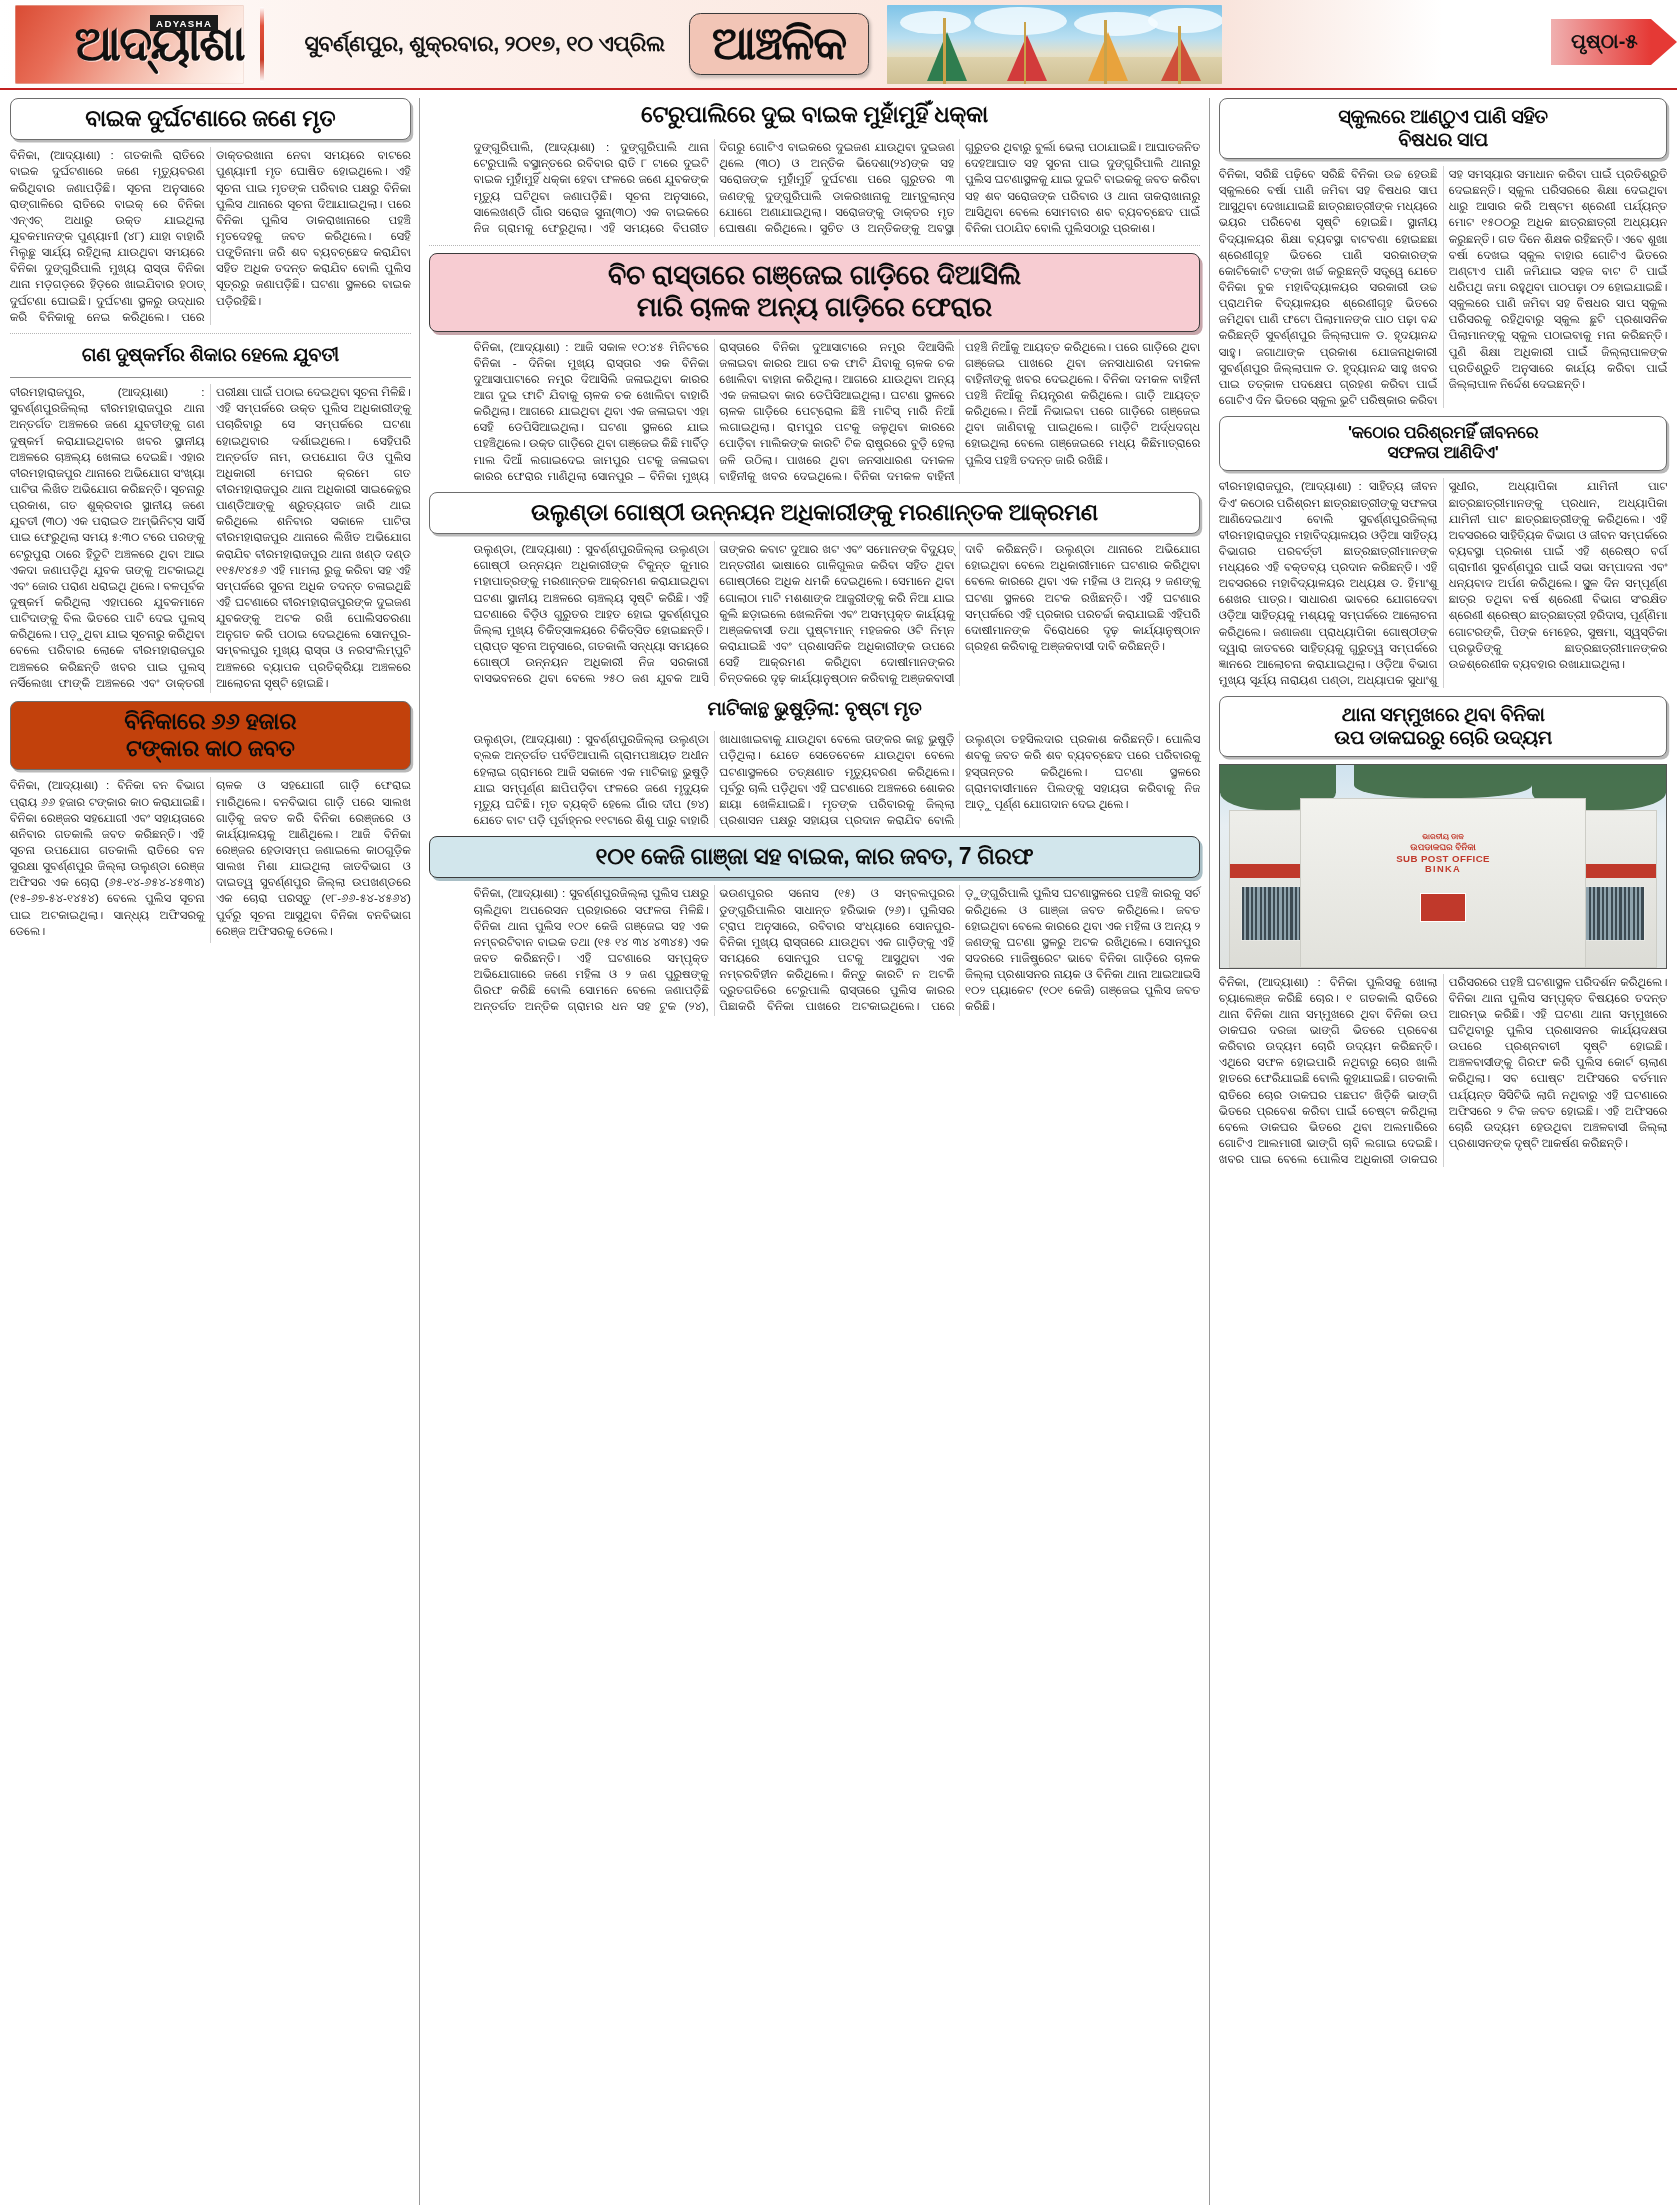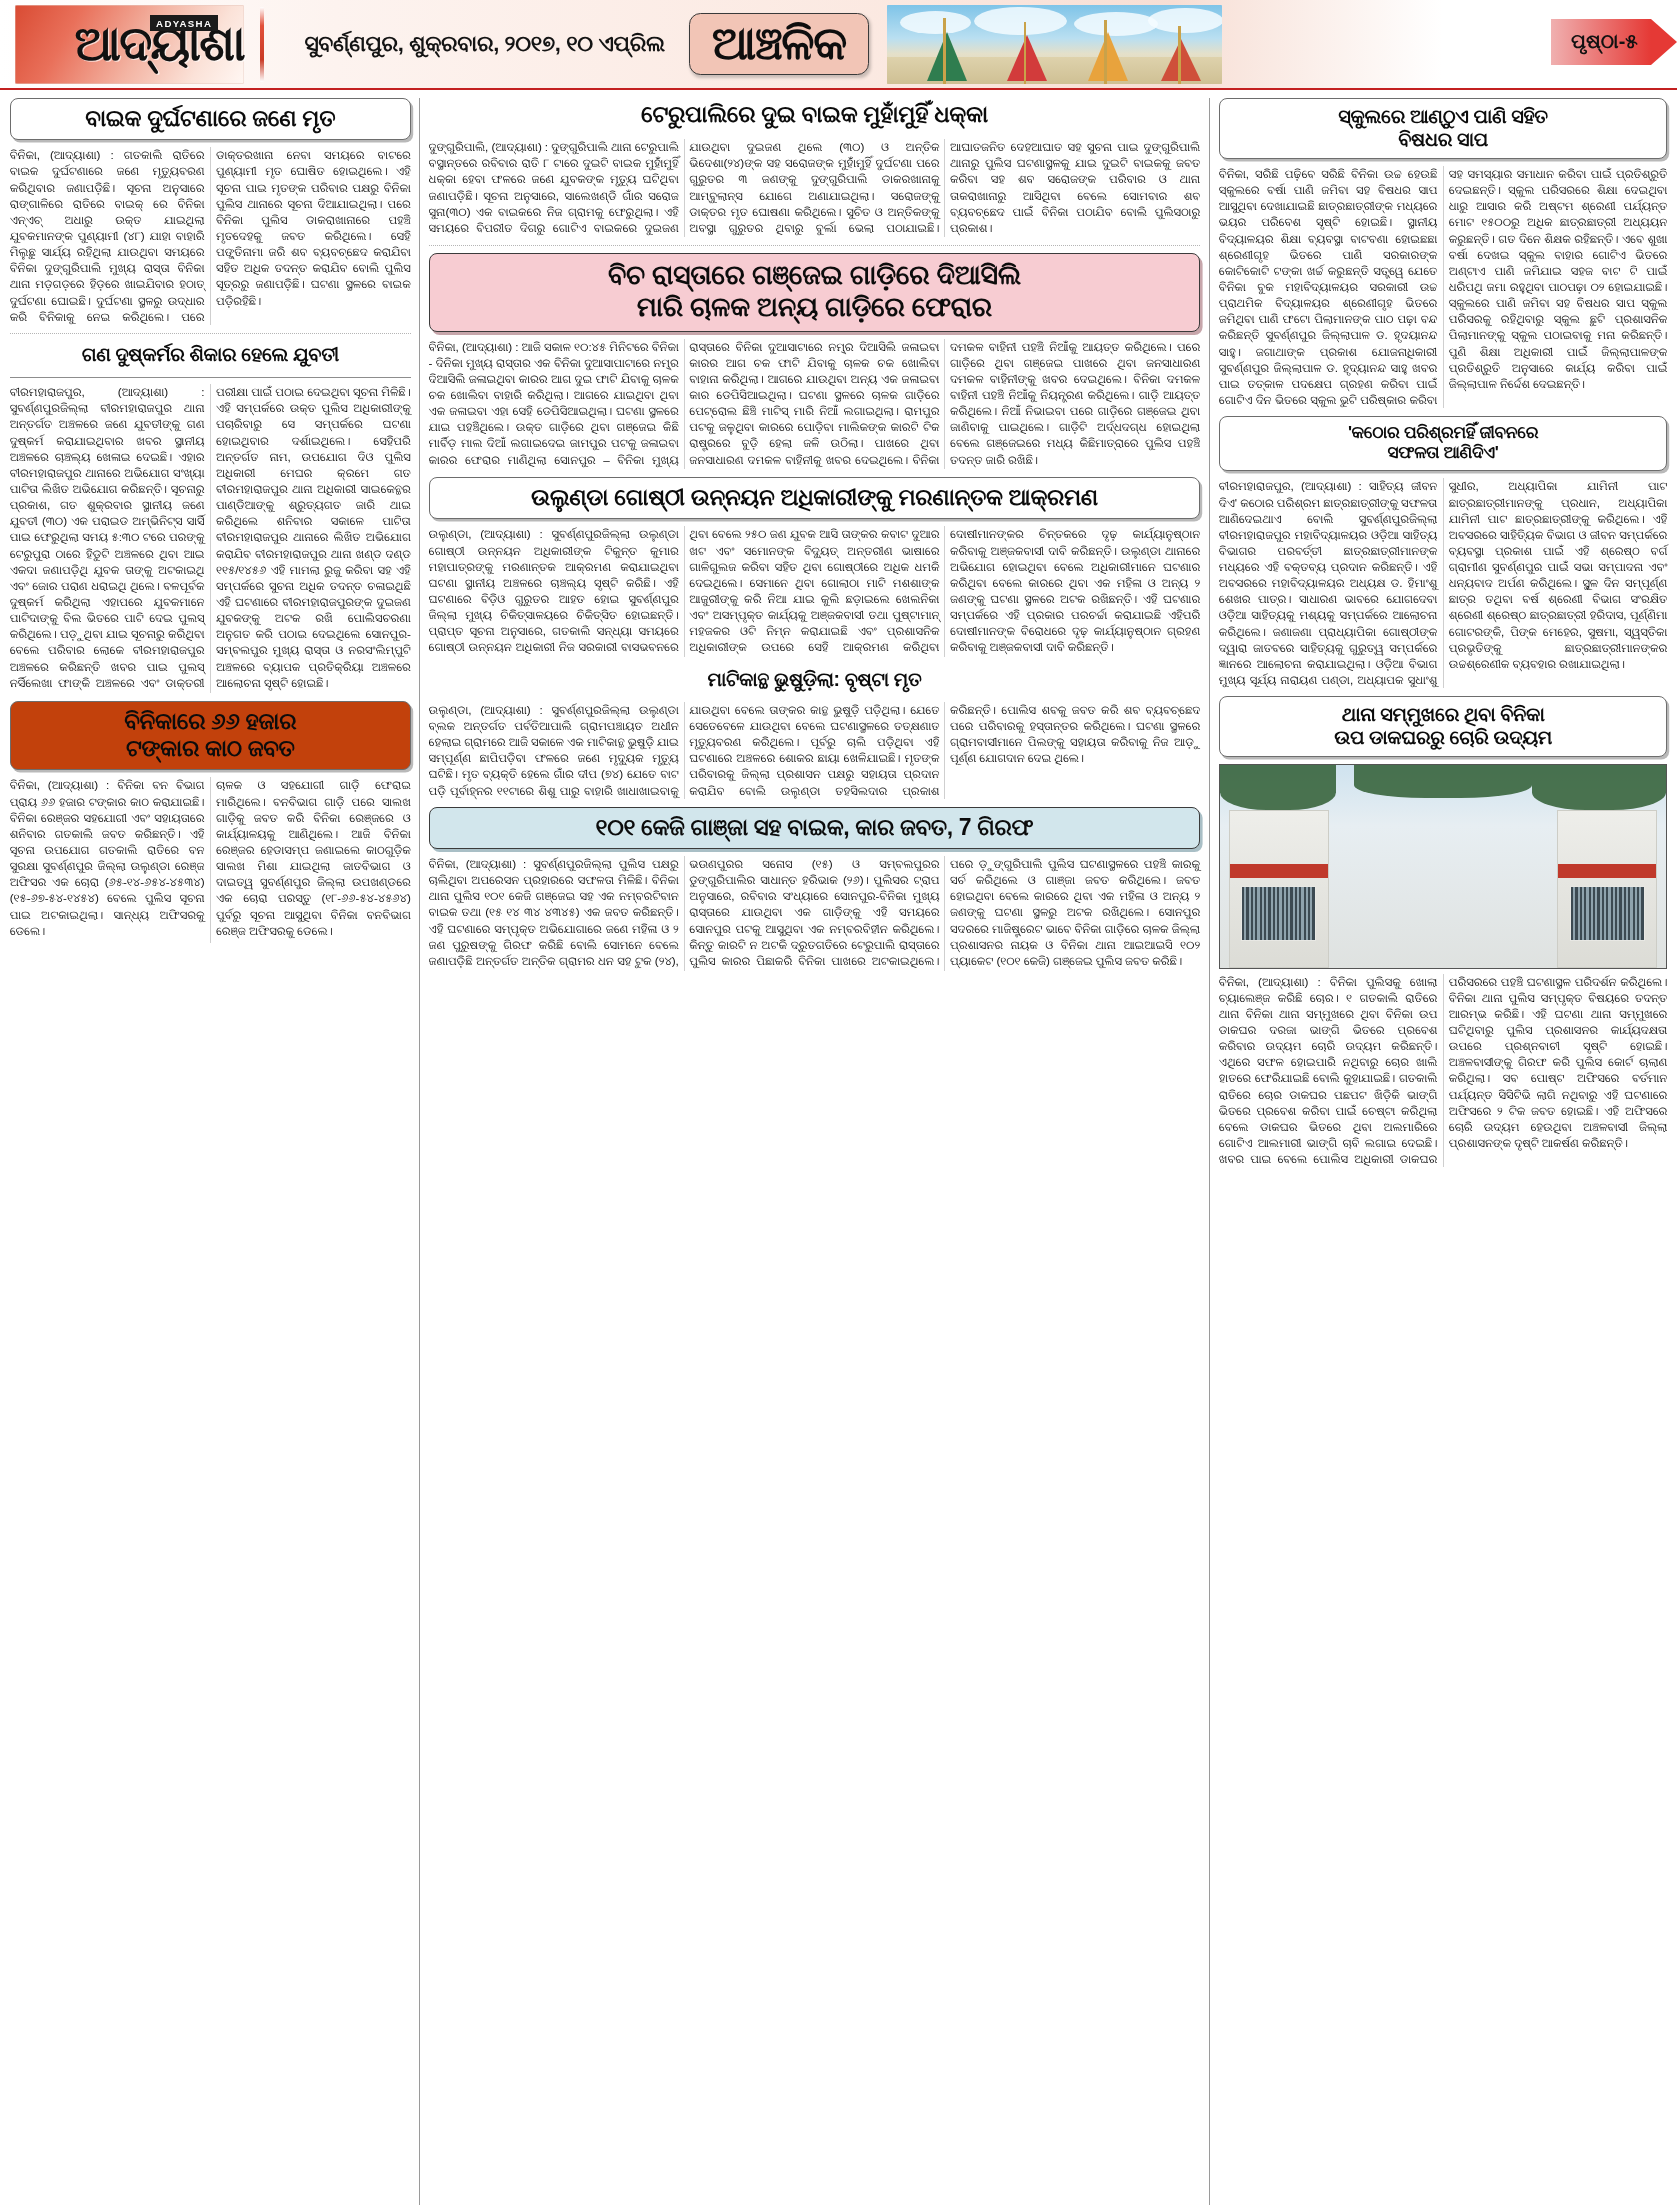--- a/index.html
+++ b/index.html
@@ -181,21 +181,21 @@
   
   .body {
     font-size: 11.7px;
     line-height: 1.38;
     text-align: justify;
     color: #111;
     letter-spacing: -0.1px;
     -webkit-hyphens: auto;
   }
   .body.two  { column-count: 2; column-gap: 11.5px; column-rule: 0.4px solid #cfcfcf; }
-  .body.three{ column-count: 3; column-gap: 10.6px; column-rule: 0.4px solid #cfcfcf; }
+  .body.three{ column-count: 3; column-gap: 10.6px; column-rule: 0.4px solid #cfcfcf; margin-left: 45px; }
   .body p { margin: 0 0 4.4px 0; }
 
   
   .photo {
     border: 0.9px solid #555;
     position: relative;
     overflow: hidden;
     margin-bottom: 4.4px;
   }
   .po-photo { height: 203px; background: linear-gradient(to bottom,#cfe3ef 0%, #e7eef2 30%, #dfe2e0 100%); }
@@ -389,20 +389,29 @@
           <div class="po-tree" style="left:30%;width:40%;height:16%;"></div>
           <div class="po-tree" style="right:0;width:30%;"></div>
           <div class="po-wingL">
             <div class="po-awn"></div>
             <div class="po-win" style="left:12%;right:12%;top:48%;height:34%;"></div>
           </div>
           <div class="po-wingR">
             <div class="po-awn"></div>
             <div class="po-win" style="left:12%;right:12%;top:48%;height:34%;"></div>
           </div>
+          <div class="po-bldg">
+            <div class="po-sign">
+              <div class="l1">ଭାରତୀୟ ଡାକ</div>
+              <div class="l2">ଉପଡାକଘର ବିନିକା</div>
+              <div class="l3">SUB POST OFFICE</div>
+              <div class="l4">BINKA</div>
+            </div>
+            <div class="po-plate"></div>
+          </div>
         </div>
 
         <div class="body two">
           <p>ବିନିକା, (ଆଦ୍ୟାଶା) : ବିନିକା ପୁଲିସକୁ ଖୋଲା ଚ୍ୟାଲେଞ୍ଜ କରିଛି ଚୋର। ୧ ଗତକାଲି ରାତିରେ ଥାନା ବିନିକା ଥାନା ସମ୍ମୁଖରେ ଥିବା ବିନିକା ଉପ ଡାକଘର ଦରଜା ଭାଙ୍ଗି ଭିତରେ ପ୍ରବେଶ କରିବାର ଉଦ୍ୟମ ଚୋରି ଉଦ୍ୟମ କରିଛନ୍ତି। ଏଥିରେ ସଫଳ ହୋଇପାରି ନଥିବାରୁ ଚୋର ଖାଲି ହାତରେ ଫେରିଯାଇଛି ବୋଲି କୁହାଯାଇଛି। ଗତକାଲି ରାତିରେ ଚୋର ଡାକଘର ପଛପଟ ଖିଡ଼ିକି ଭାଙ୍ଗି ଭିତରେ ପ୍ରବେଶ କରିବା ପାଇଁ ଚେଷ୍ଟା କରିଥିଲା ବେଲେ ଡାକଘର ଭିତରେ ଥିବା ଅଲମାରିରେ ଗୋଟିଏ ଆଲମାରୀ ଭାଙ୍ଗି ଚାବି ଲଗାଇ ଦେଇଛି। ଖବର ପାଇ ବେଲେ ପୋଲିସ ଅଧିକାରୀ ଡାକଘର ପରିସରରେ ପହଞ୍ଚି ଘଟଣାସ୍ଥଳ ପରିଦର୍ଶନ କରିଥିଲେ। ବିନିକା ଥାନା ପୁଲିସ ସମ୍ପୃକ୍ତ ବିଷୟରେ ତଦନ୍ତ ଆରମ୍ଭ କରିଛି। ଏହି ଘଟଣା ଥାନା ସମ୍ମୁଖରେ ଘଟିଥିବାରୁ ପୁଲିସ ପ୍ରଶାସନର କାର୍ଯ୍ୟଦକ୍ଷତା ଉପରେ ପ୍ରଶ୍ନବାଚୀ ସୃଷ୍ଟି ହୋଇଛି। ଅଞ୍ଚଳବାସୀଙ୍କୁ ଗିରଫ କରି ପୁଲିସ କୋର୍ଟ ଚାଲାଣ କରିଥିଲା। ସବ ପୋଷ୍ଟ ଅଫିସରେ ବର୍ତମାନ ପର୍ଯ୍ୟନ୍ତ ସିସିଟିଭି ଲାଗି ନଥିବାରୁ ଏହି ଘଟଣାରେ ଅଫିସରେ ୨ ଟିକ ଜବତ ହୋଇଛି। ଏହି ଅଫିସରେ ଚୋରି ଉଦ୍ୟମ ହେଉଥିବା ଅଞ୍ଚଳବାସୀ ଜିଲ୍ଲା ପ୍ରଶାସନଙ୍କ ଦୃଷ୍ଟି ଆକର୍ଷଣ କରିଛନ୍ତି।</p>
         </div>
       </div>
 
     </div>
   </div>
 

